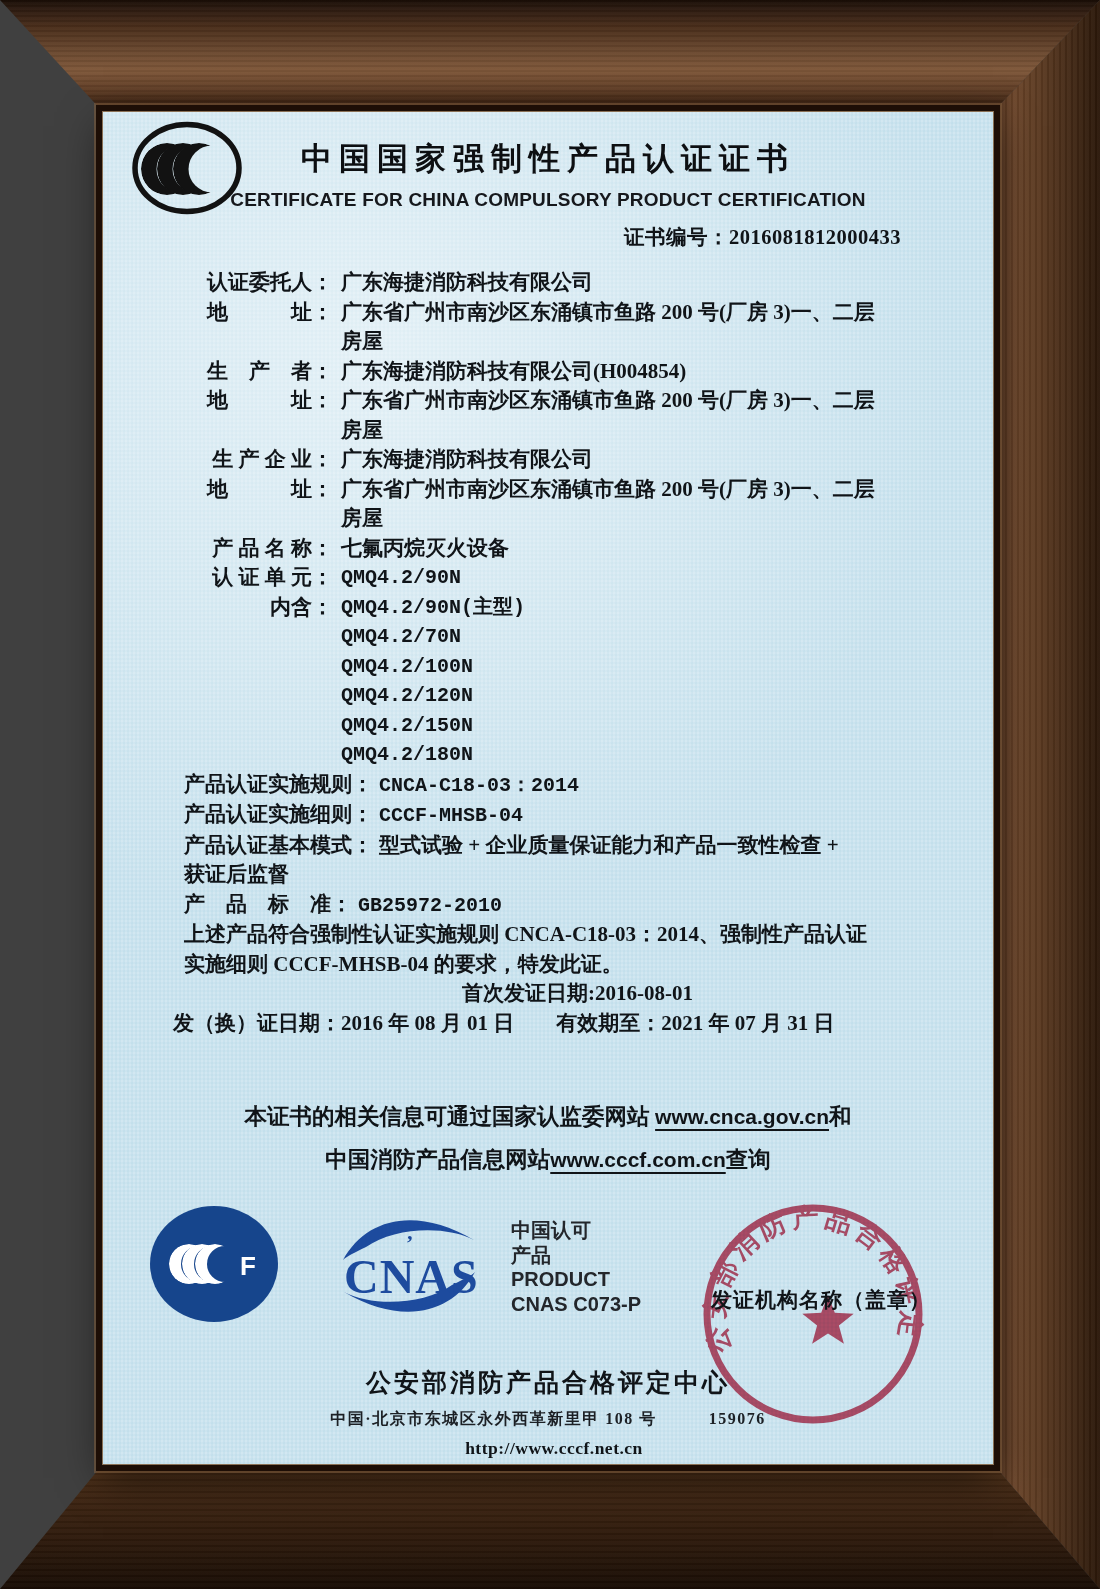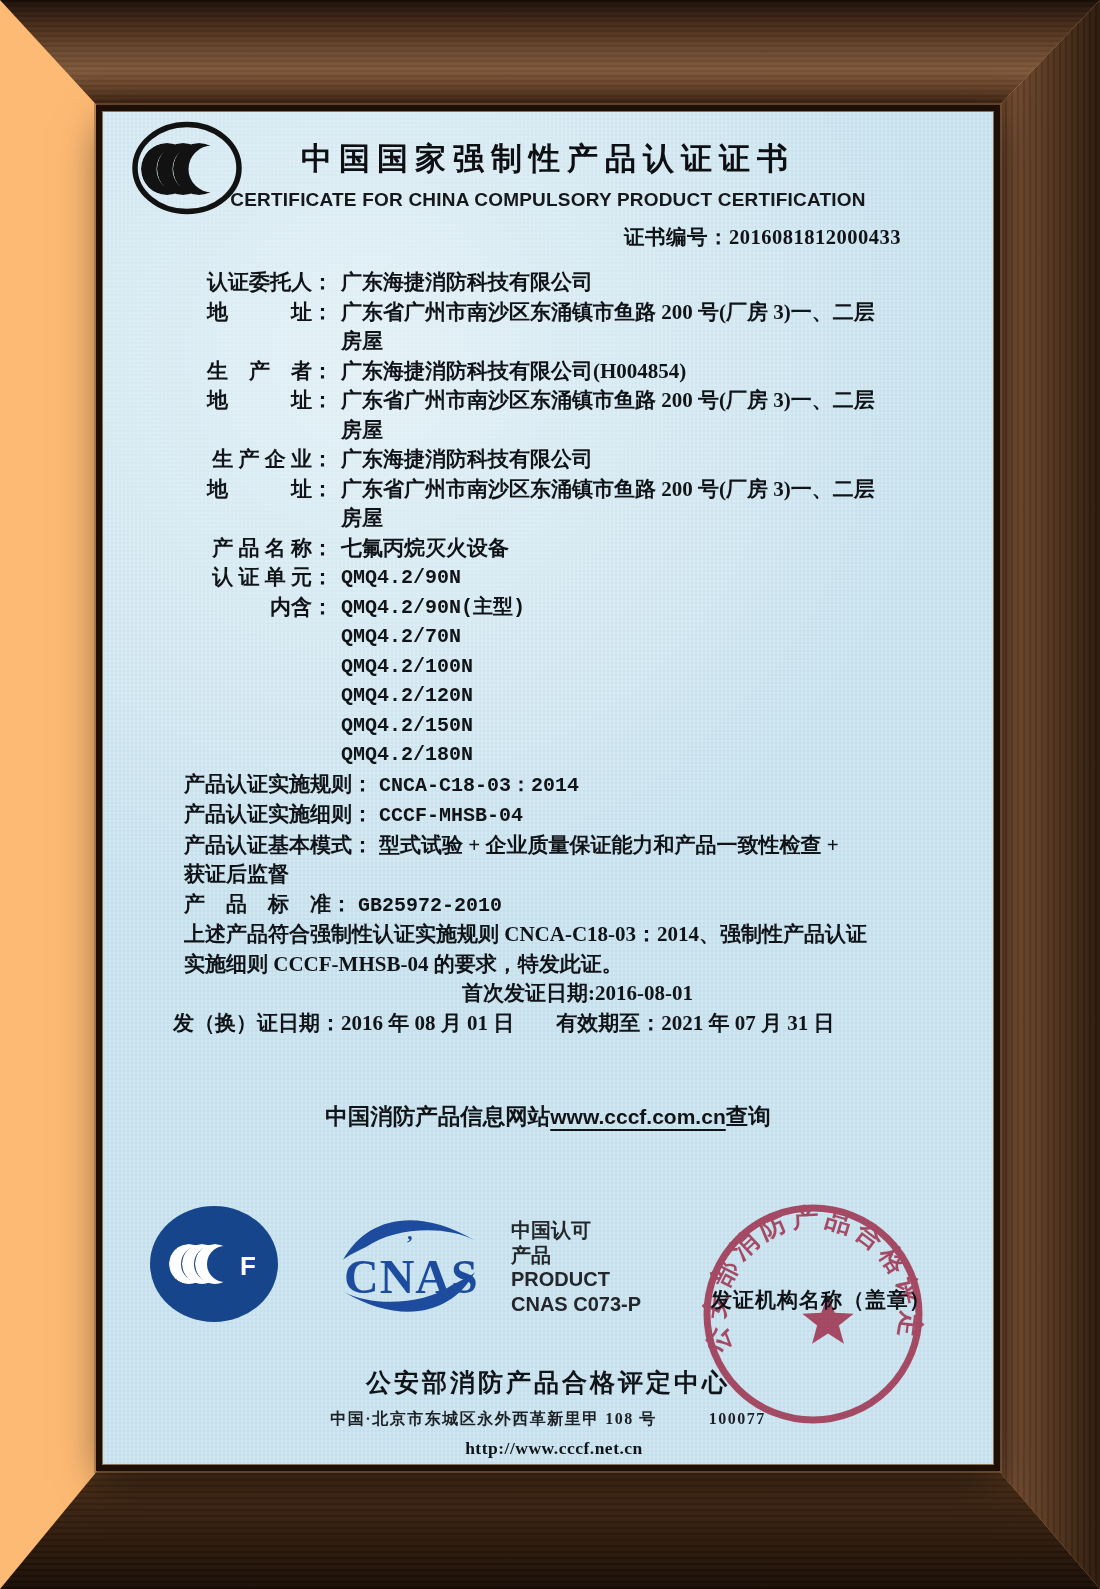--- a/index.html
+++ b/index.html
@@ -1,16 +1,16 @@
 <!DOCTYPE html>
 <html><head>
 <meta charset="utf-8">
 <style>
   html,body{margin:0;padding:0;background:#120a05;}
-  .stage{position:relative;width:1100px;height:1589px;overflow:hidden;background:#fdba74;
+  .stage{position:relative;width:1100px;height:1589px;overflow:hidden;background:#404040;
          font-family:"Liberation Serif","DejaVu Serif",serif;}
   
   .fp{position:absolute;pointer-events:none;}
   .f-top{left:0;top:0;width:1100px;height:112px;
     clip-path:polygon(0 0,1100px 0,993px 112px,103px 112px);
     background:
       repeating-linear-gradient(0deg,rgba(0,0,0,.06) 0 2px,rgba(255,255,255,.02) 2px 5px),
       linear-gradient(180deg,#1a0e06 0%,#2b1a10 7%,#4a2e1b 24%,#6b4930 46%,#7f583a 63%,#5e3c25 81%,#371f0f 94%,#5d4028 100%);}
   .f-left{left:0;top:0;width:103px;height:1589px;
     clip-path:polygon(0 0,103px 112px,103px 1464px,0 1589px);
@@ -179,20 +179,21 @@
       <div class="para"><span class="lab">产品认证基本模式：</span><span class="val">型式试验 + 企业质量保证能力和产品一致性检查 +
 获证后监督</span></div>
       <div class="para"><span class="lab">产　品　标　准：</span><span class="val mono">GB25972-2010</span></div>
       <div class="para"><span class="val" style="margin-left:0">上述产品符合强制性认证实施规则 CNCA-C18-03：2014、强制性产品认证
 实施细则 CCCF-MHSB-04 的要求，特发此证。</span></div>
       <div class="para first-issue">首次发证日期:2016-08-01</div>
       <div class="para issue-row">发（换）证日期：2016 年 08 月 01 日　　有效期至：2021 年 07 月 31 日</div>
     </div>
 
     <div class="notes">
+      <div><span>本证书的相关信息可通过国家认监委网站</span> <span class="url">www.cnca.gov.cn</span><span>和</span></div>
       <div><span>中国消防产品信息网站</span><span class="url">www.cccf.com.cn</span><span>查询</span></div>
     </div>
 
     <svg class="logo-cccf" width="132" height="120" viewBox="0 0 132 120">
       <defs>
         <mask id="w1">
             <rect width="132" height="120" fill="#000"></rect>
             <circle cx="41" cy="60" r="20" fill="#fff"></circle>
             <circle cx="51" cy="60" r="18" fill="#000"></circle>
           </mask>
@@ -232,16 +233,16 @@
       <circle cx="120" cy="120" r="106" fill="none" stroke="#c93b56" stroke-width="7"></circle>
       <path id="sealArc" d="M 38 156 A 89 89 0 1 1 202 156" fill="none"></path>
       <text font-family="Liberation Serif, serif" font-size="26" font-weight="700" fill="#c93b56" letter-spacing="5">
         <textPath href="#sealArc">公安部消防产品合格评定中心</textPath>
       </text>
       <polygon fill="#c93b56" points="135,101 141.8,118.7 160.7,119.7 145.9,131.6 150.9,149.8 135,139.5 119.1,149.8 124.1,131.6 109.3,119.7 128.2,118.7"></polygon>
     </svg>
     <div class="issuer-label">发证机构名称（盖章）</div>
 
     <div class="f-name">公安部消防产品合格评定中心</div>
-    <div class="f-addr"><span>中国·北京市东城区永外西革新里甲 108 号</span><span class="gap"></span><span>100077</span></div>
+    <div class="f-addr"><span>中国·北京市东城区永外西革新里甲 108 号</span><span class="gap"></span><span>159076</span></div>
     <div class="f-site">http://www.cccf.net.cn</div>
   </div>
 </div>
 
 </body></html>

